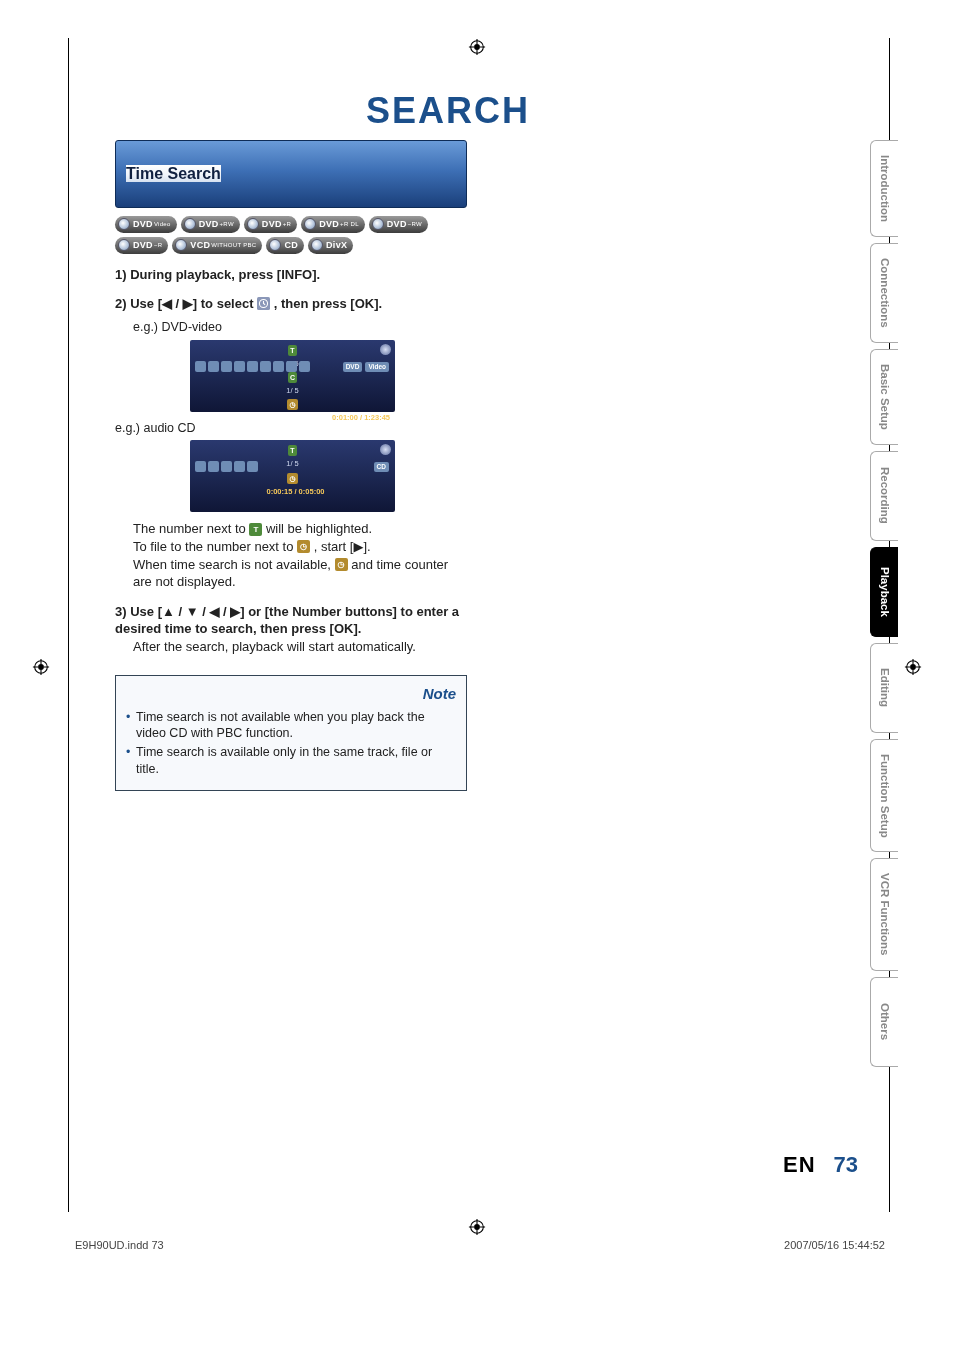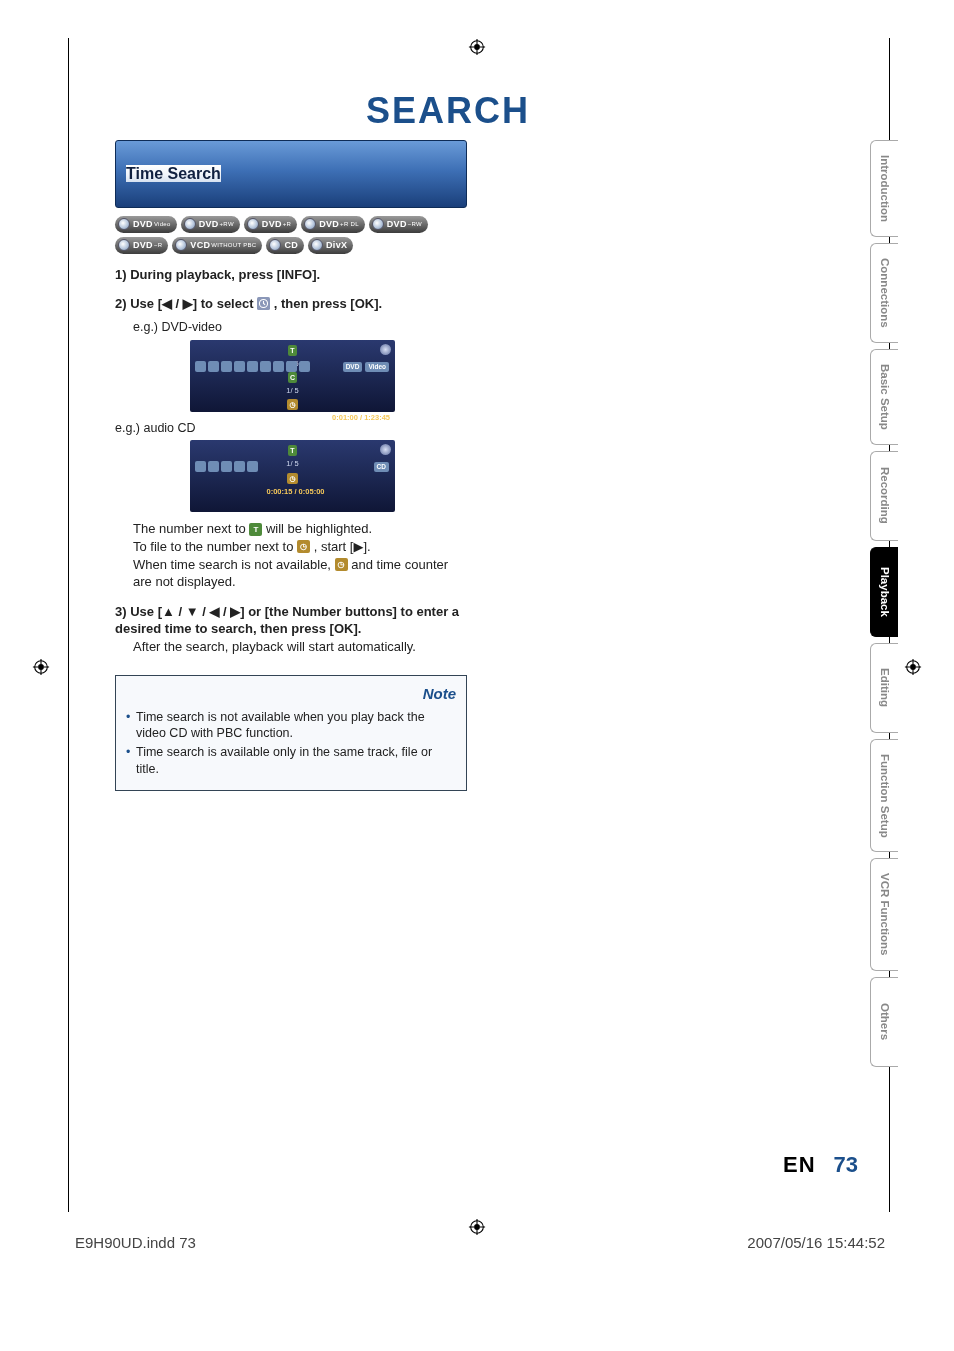--- a/index.html
+++ b/index.html
@@ -188,21 +188,21 @@
   .page-num {
     position: absolute;
     right: 96px; bottom: 173px;
     font-size: 22px; font-weight: 700;
     color: #1b4f8b;
     display:flex; align-items:flex-end; gap:18px;
   }
   .page-num .en { color:#000; letter-spacing:1px; }
   .footer {
     position:absolute; left:75px; bottom:100px;
-    font-size:15px; color:#444;
+    font-size:11px; color:#444;
     width:810px; display:flex; justify-content:space-between;
   }
   .arrow { font-family: Arial, sans-serif; }
 </style>
 </head>
 <body>
 
 <div class="crop-top crop-mark">
     <svg viewBox="0 0 20 20">
       <circle cx="10" cy="10" r="7" fill="none" stroke="#000" stroke-width="1.2"></circle>

